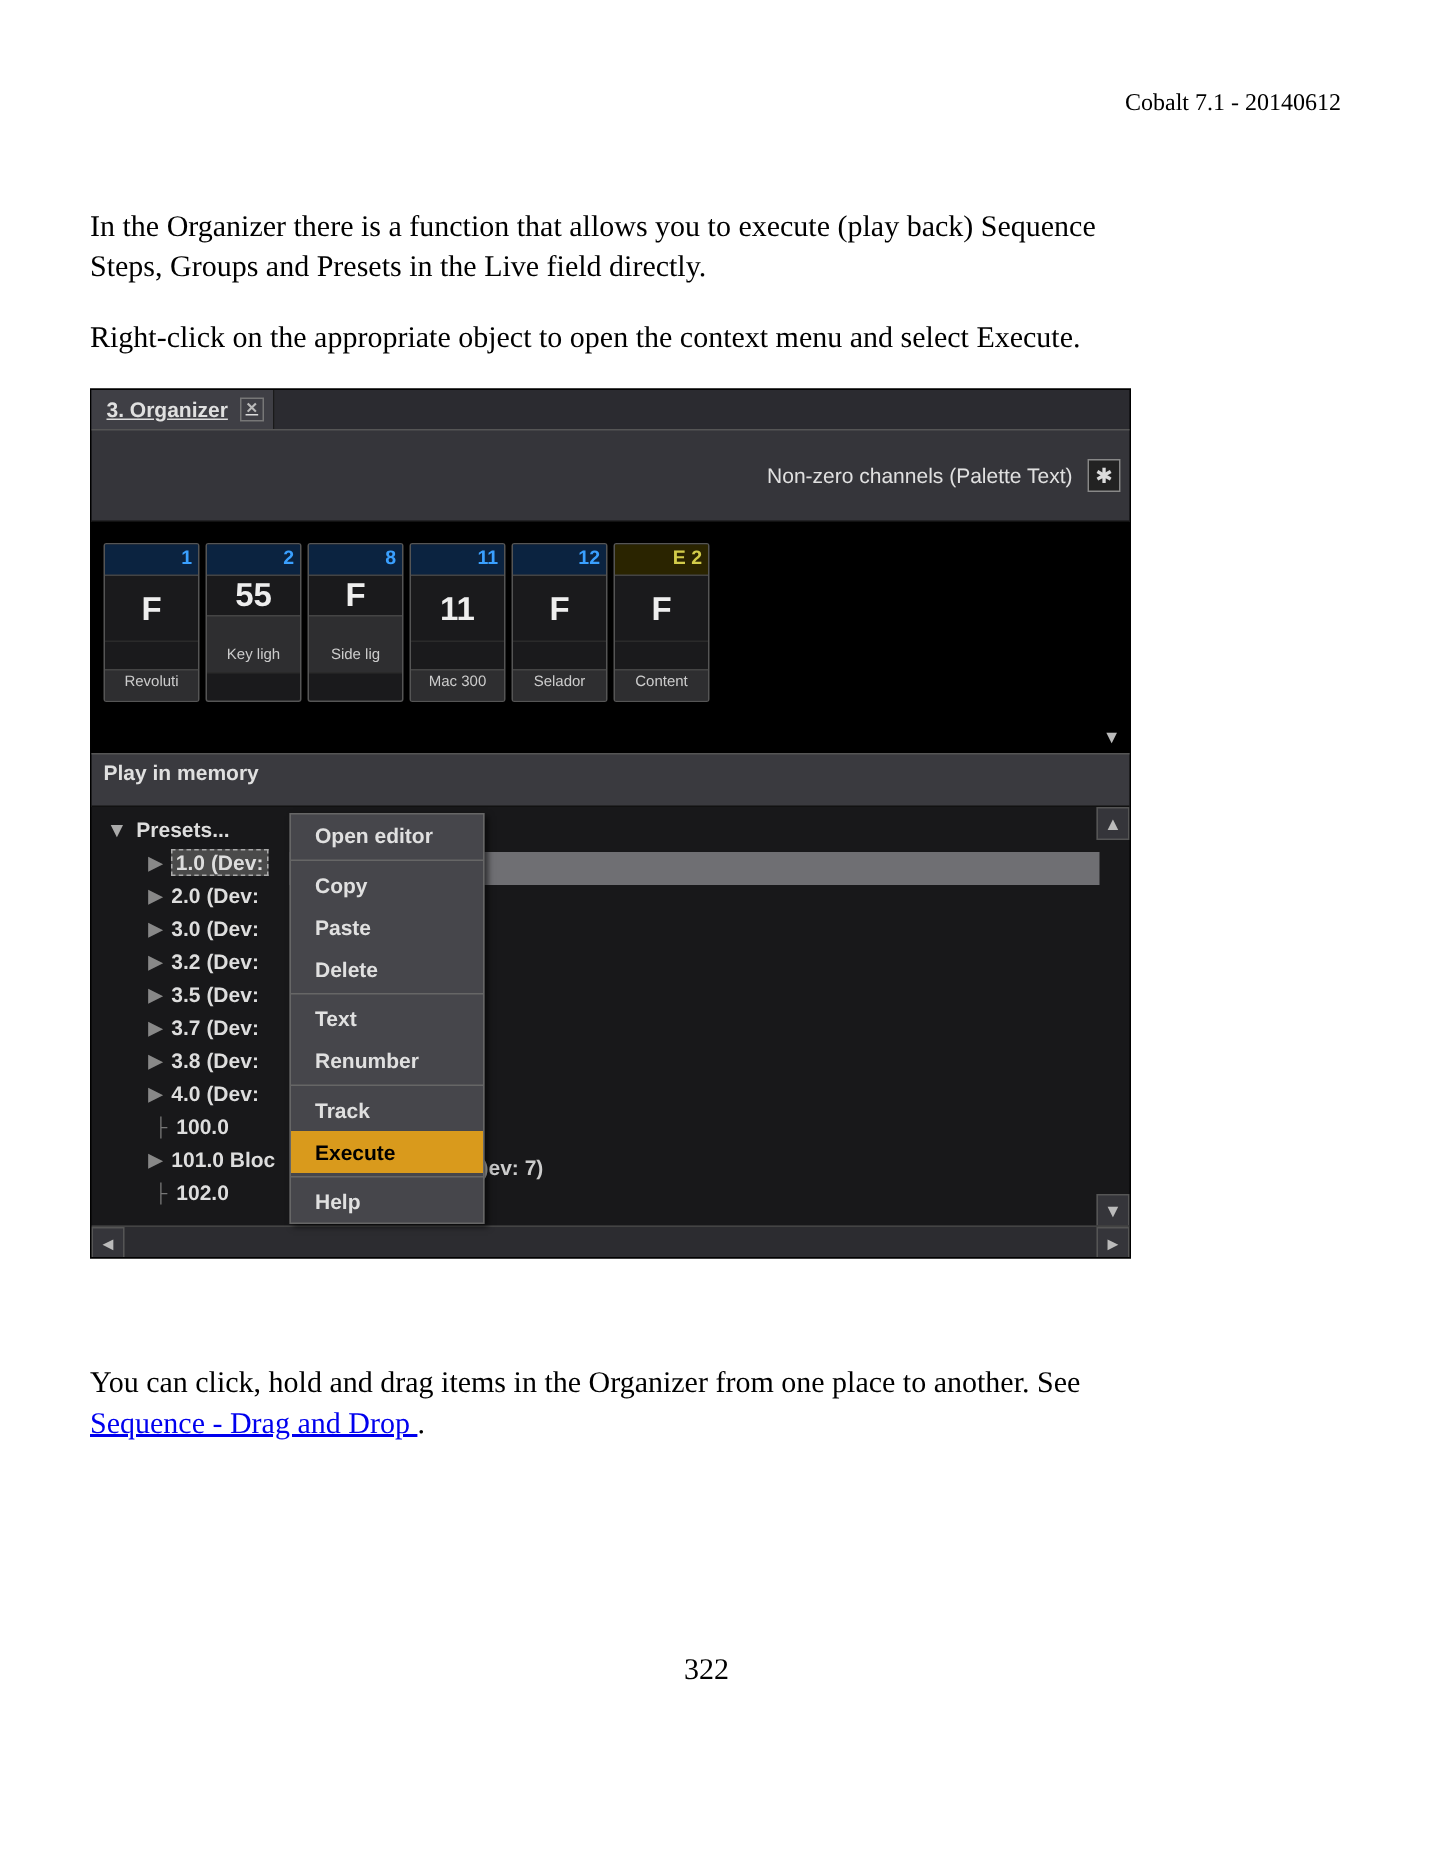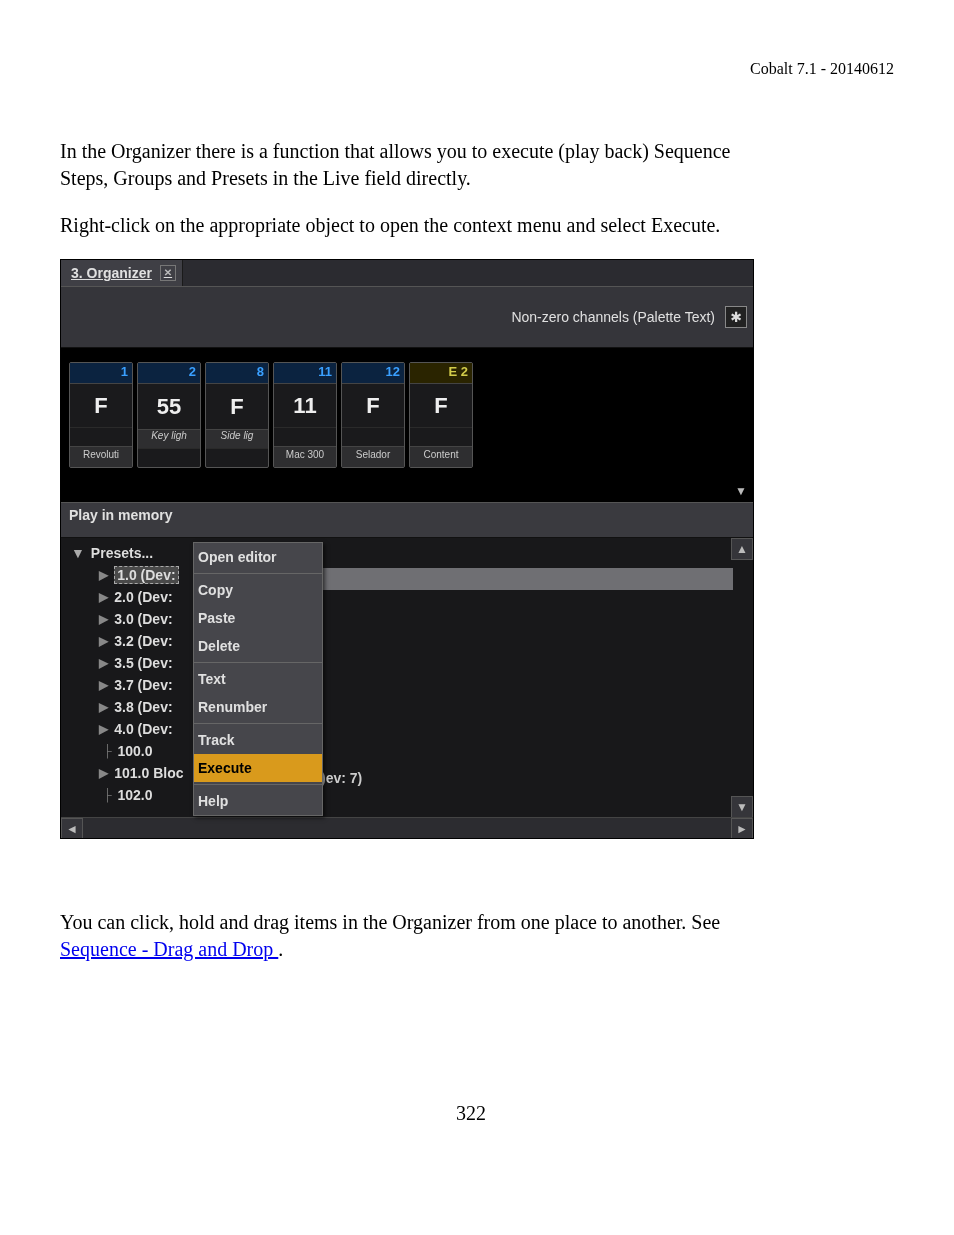--- a/index.html
+++ b/index.html
@@ -142,24 +142,23 @@
     font-weight: bold;
     color: #eee;
   }
   .cell .sub {
     height: 18px;
     font-size: 10px;
     color: #ccc;
     background: #2e2e30;
     border-top: 1px solid #444;
     text-align: center;
-    padding-top: 0;
+    padding-top: 20px;
     overflow: hidden;
     white-space: nowrap;
-    font-style: italic;
   }
   .cell .foot {
     height: 18px;
     font-size: 10px;
     color: #ccc;
     background: #2e2e30;
     border-top: 1px solid #444;
     text-align: center;
     padding-top: 2px;
     overflow: hidden;
@@ -266,21 +265,21 @@
     position: absolute;
     left: 132px;
     top: 4px;
     width: 128px;
     background: #46464b;
     border: 1px solid #666;
     box-shadow: 2px 2px 4px rgba(0,0,0,.6);
     z-index: 5;
   }
   .ctxmenu .item {
-    padding: 6px 4px;
+    padding: 6px 16px;
     font-size: 14px;
     font-weight: bold;
     color: #e0e0e0;
   }
   .ctxmenu .sep {
     height: 1px;
     background: #666;
     margin: 2px 0;
   }
   .ctxmenu .item.hl {

